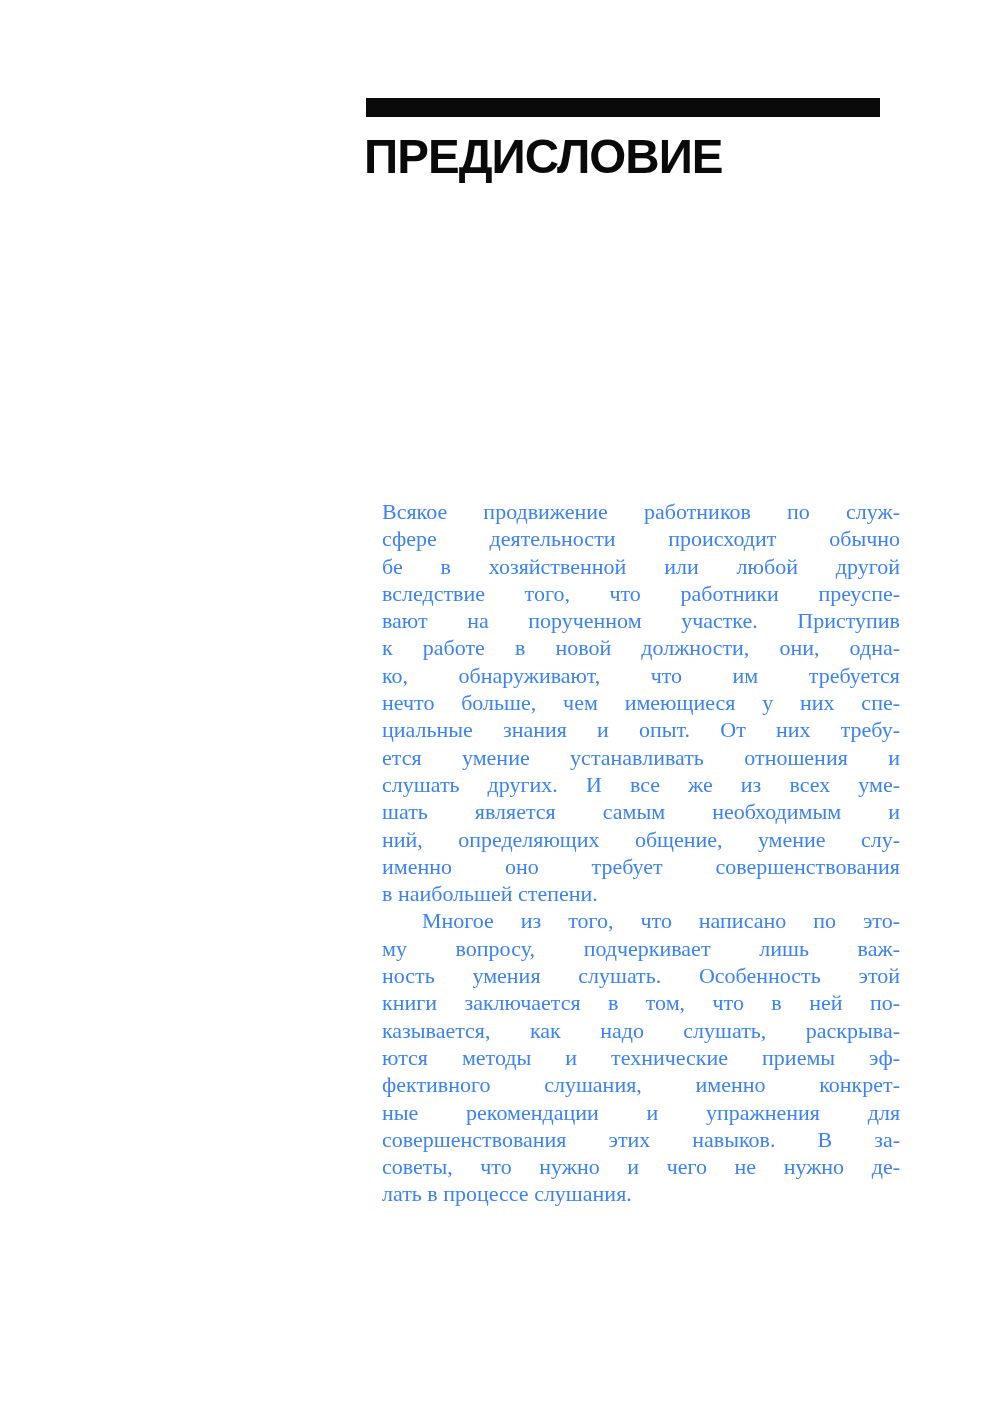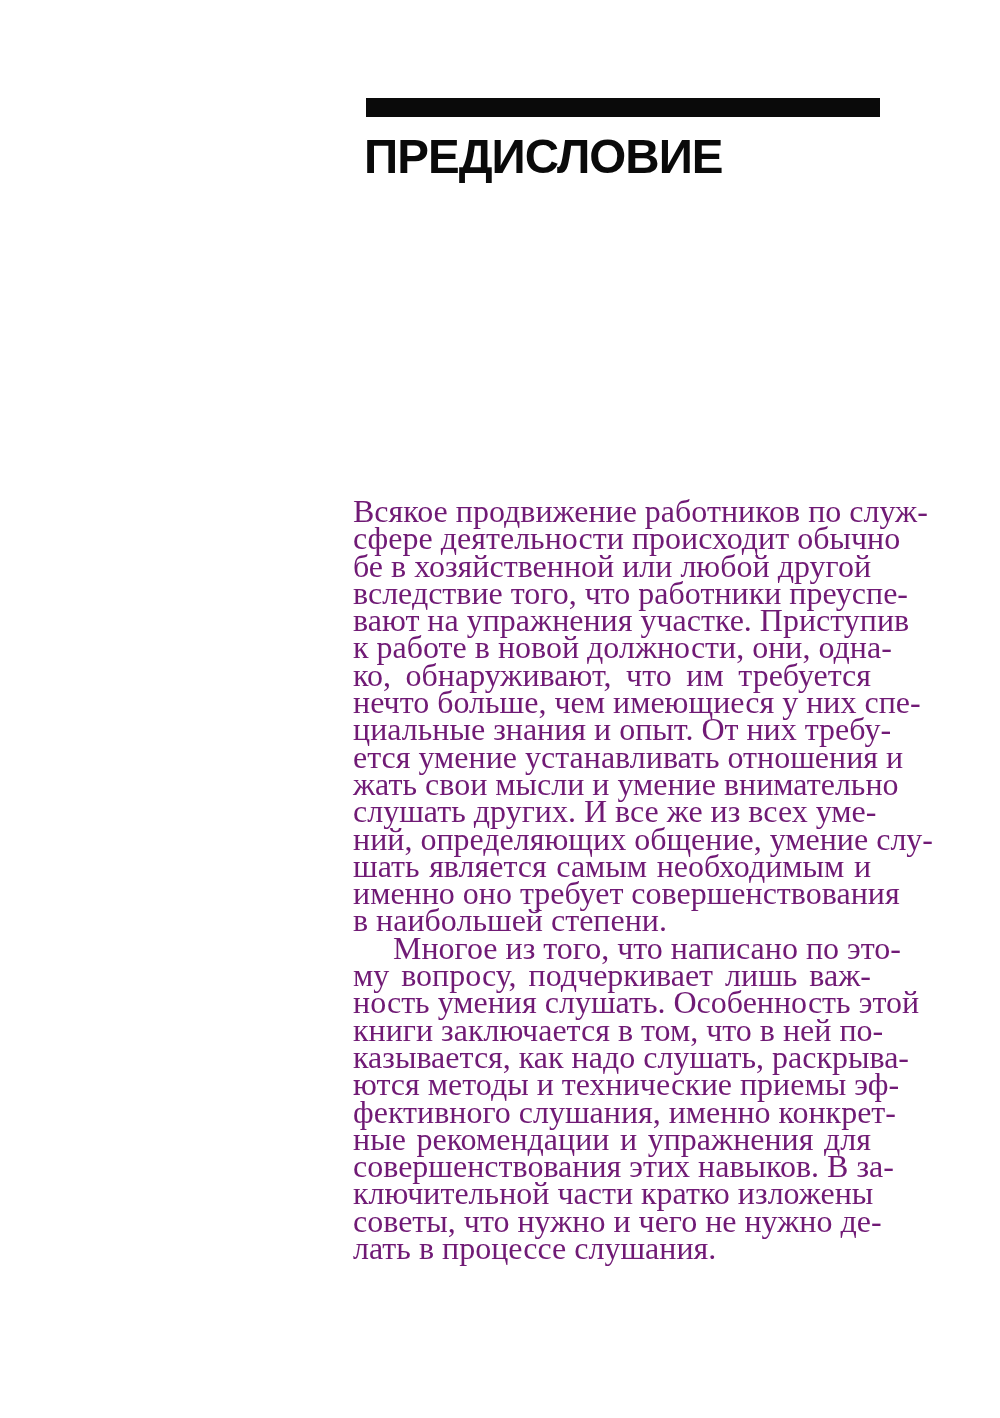--- a/index.html
+++ b/index.html
@@ -37,27 +37,27 @@
       font-weight: bold;
       font-size: 49px;
       letter-spacing: -1px;
       line-height: 56px;
       color: #0a0a0a;
       transform: scaleX(0.97);
       transform-origin: left top;
     }
     .body-text {
       position: absolute;
-      left: 353px;
+      left: 382px;
       top: 498px;
       width: 518px;
       font-family: "Liberation Serif", serif;
-      font-size: 32px;
+      font-size: 22px;
       line-height: 27.3px;
-      color: #701a75;
+      color: #3b82f6;
     }
     .line {
       display: block;
       white-space: nowrap;
       text-align: justify;
       text-align-last: justify;
       height: 27.3px;
     }
     .line.last {
       text-align-last: left;
@@ -73,41 +73,39 @@
 <div class="page">
   <div class="header-bar"></div>
   <h1 class="chapter-title">ПРЕДИСЛОВИЕ</h1>
 
   <div class="body-text">
     <div>
       <span class="line">Всякое продвижение работников по служ-</span>
       <span class="line">сфере деятельности происходит обычно</span>
       <span class="line">бе в хозяйственной или любой другой</span>
       <span class="line">вследствие того, что работники преуспе-</span>
-      <span class="line">вают на упражнения участке. Приступив</span>
+      <span class="line">вают на порученном участке. Приступив</span>
       <span class="line">к работе в новой должности, они, одна-</span>
       <span class="line">ко, обнаруживают, что им требуется</span>
       <span class="line">нечто больше, чем имеющиеся у них спе-</span>
       <span class="line">циальные знания и опыт. От них требу-</span>
       <span class="line">ется умение устанавливать отношения и</span>
-      <span class="line">жать свои мысли и умение внимательно</span>
       <span class="line">слушать других. И все же из всех уме-</span>
+      <span class="line">шать является самым необходимым и</span>
       <span class="line">ний, определяющих общение, умение слу-</span>
-      <span class="line">шать является самым необходимым и</span>
       <span class="line">именно оно требует совершенствования</span>
       <span class="line last">в наибольшей степени.</span>
     </div>
     <div>
       <span class="line indent">Многое из того, что написано по это-</span>
       <span class="line">му вопросу, подчеркивает лишь важ-</span>
       <span class="line">ность умения слушать. Особенность этой</span>
       <span class="line">книги заключается в том, что в ней по-</span>
       <span class="line">казывается, как надо слушать, раскрыва-</span>
       <span class="line">ются методы и технические приемы эф-</span>
       <span class="line">фективного слушания, именно конкрет-</span>
       <span class="line">ные рекомендации и упражнения для</span>
       <span class="line">совершенствования этих навыков. В за-</span>
-      <span class="line">ключительной части кратко изложены</span>
       <span class="line">советы, что нужно и чего не нужно де-</span>
       <span class="line last">лать в процессе слушания.</span>
     </div>
   </div>
 </div>
 
 </body></html>

